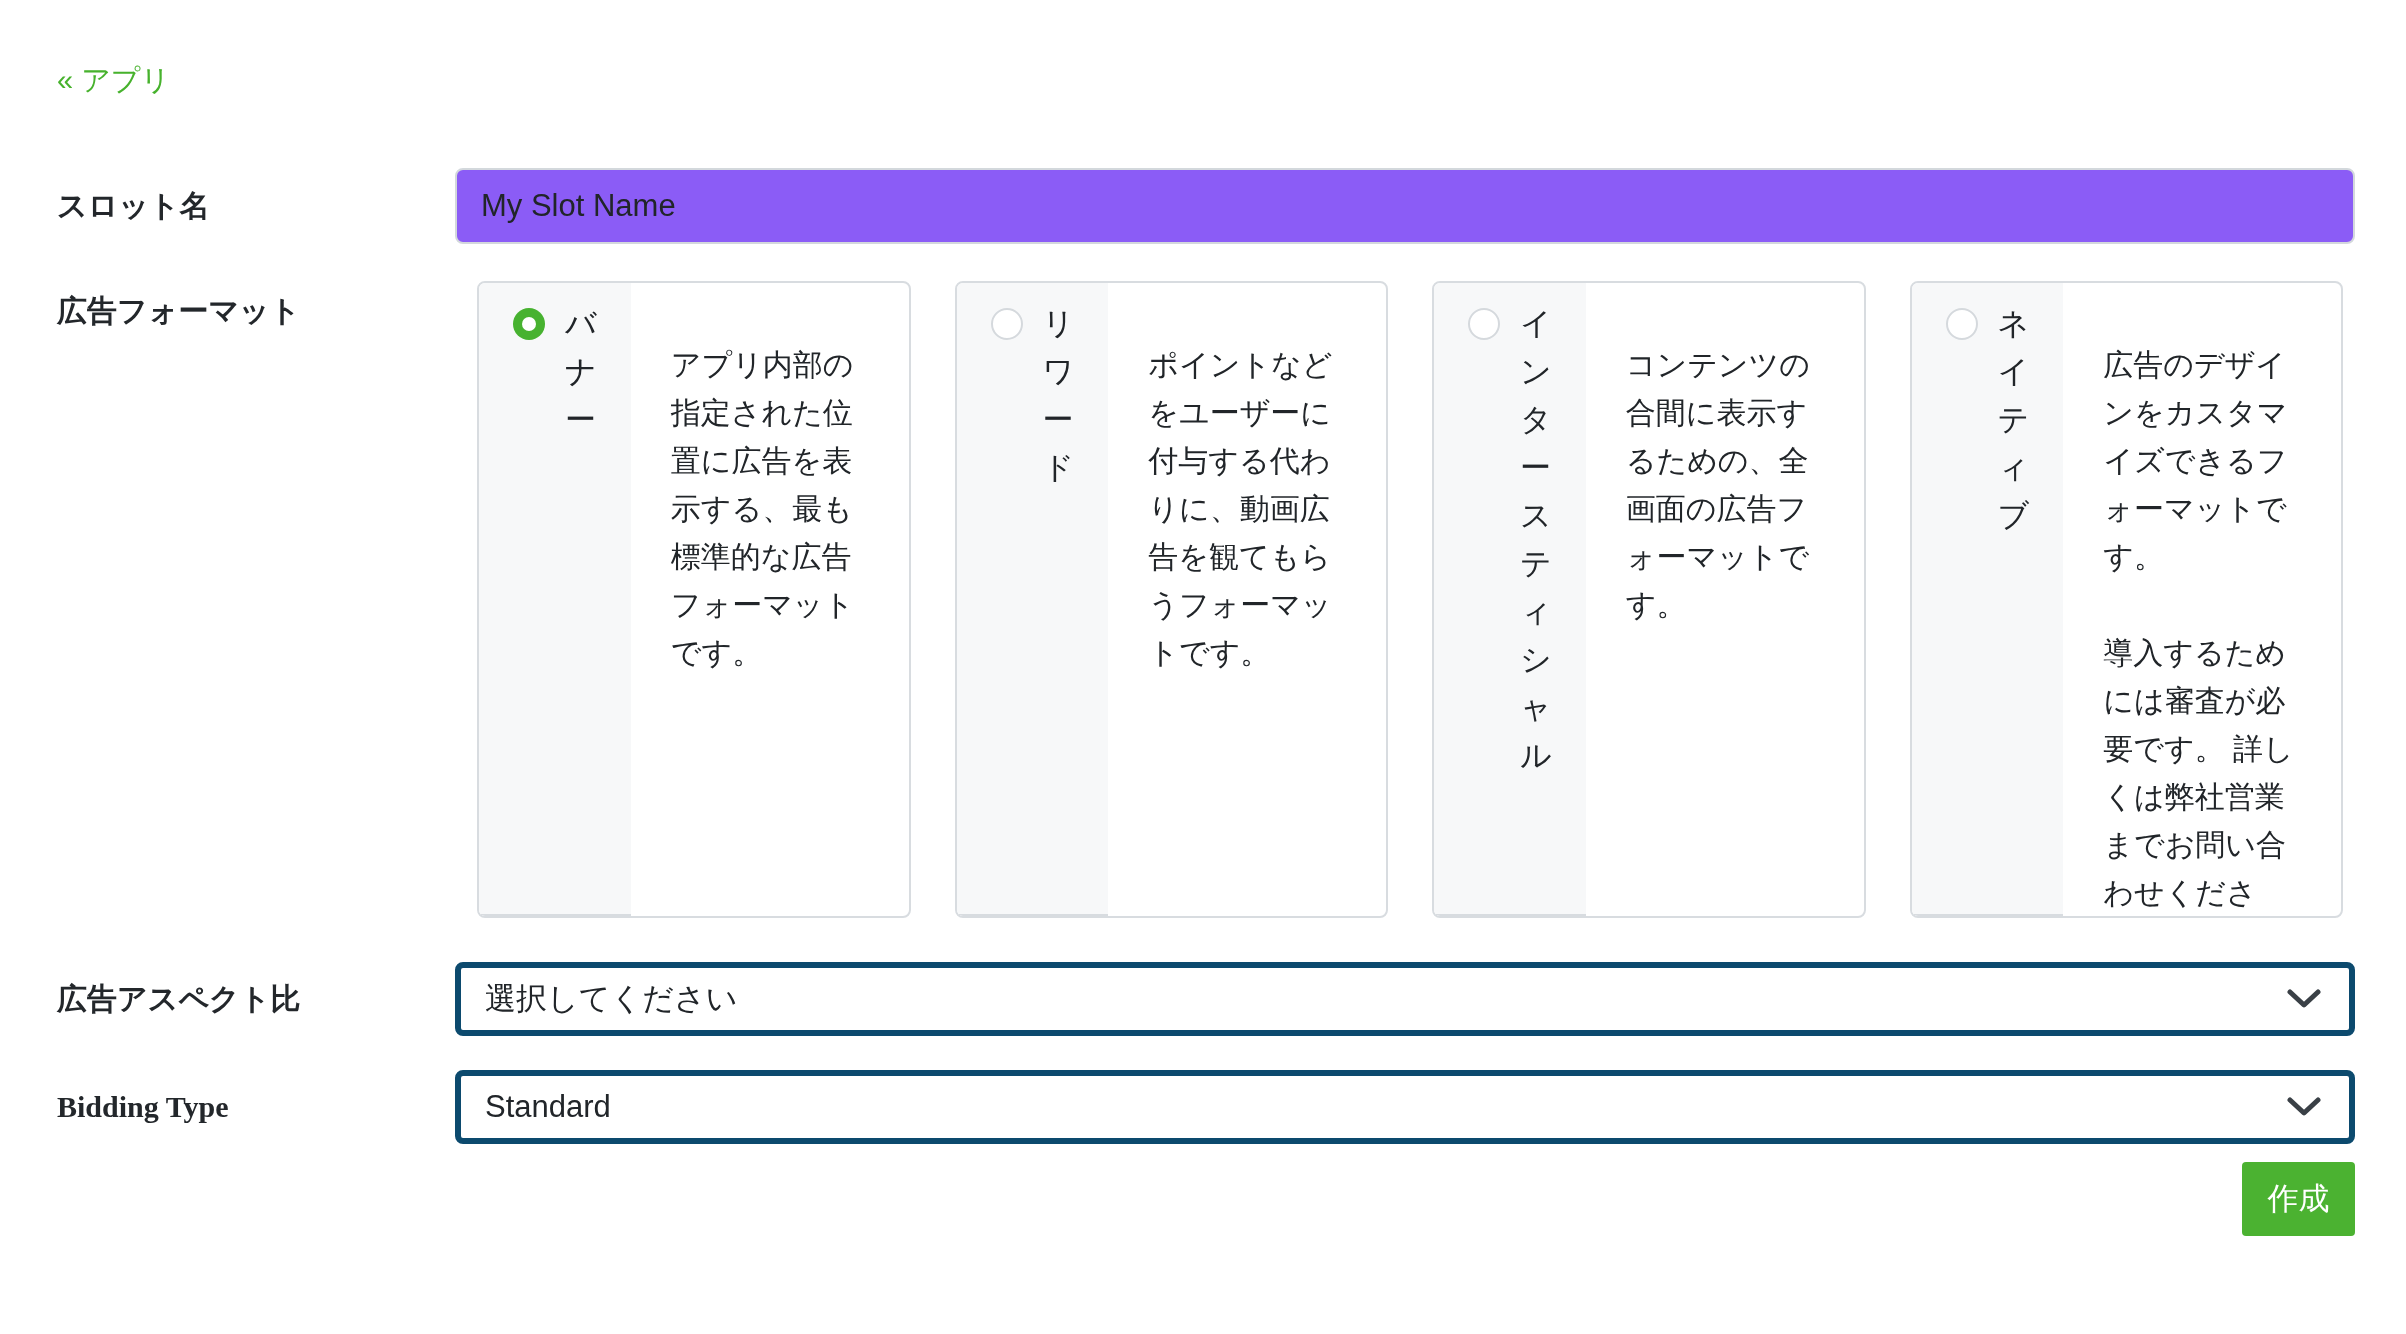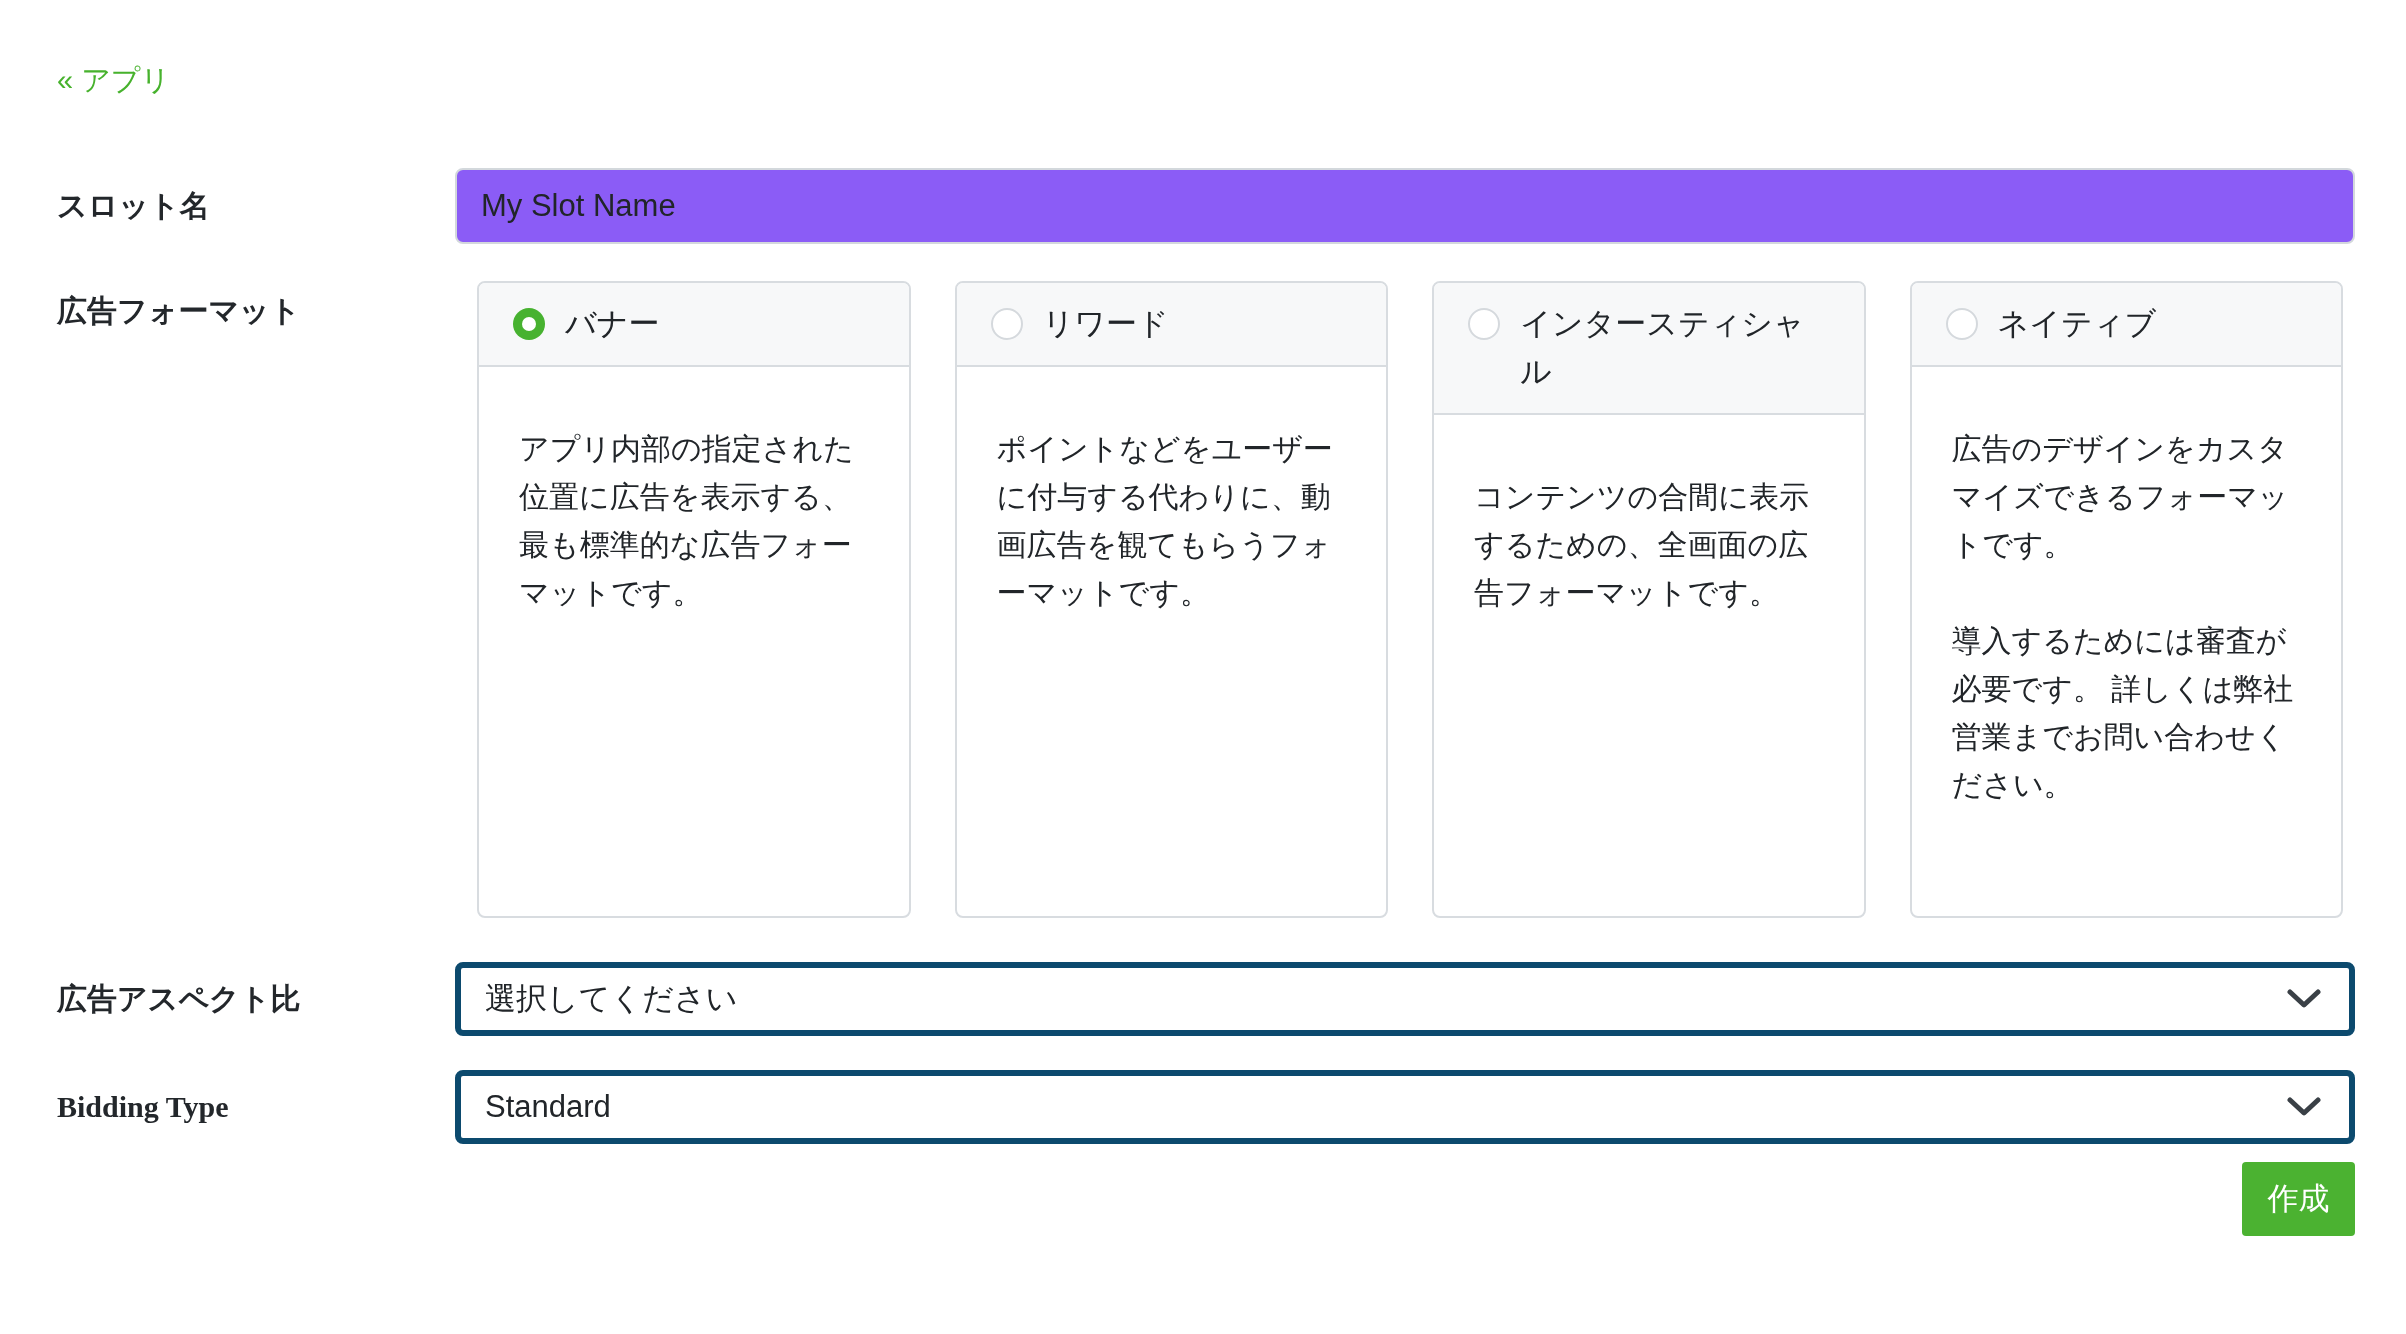--- a/index.html
+++ b/index.html
@@ -62,21 +62,21 @@
     padding-left: 22px;
     padding-right: 12px;
   }
   .format-card {
     flex: 1 1 0;
     height: 637px;
     border: 2px solid #d8dce0;
     border-radius: 8px;
     background: #fff;
     display: flex;
-    flex-direction: column;
+    flex-direction: row;
     overflow: hidden;
     cursor: pointer;
   }
   .card-header {
     background: #f7f8f9;
     border-bottom: 2px solid #d8dce0;
     padding: 17px 34px;
     display: flex;
     align-items: flex-start;
     gap: 20px;

